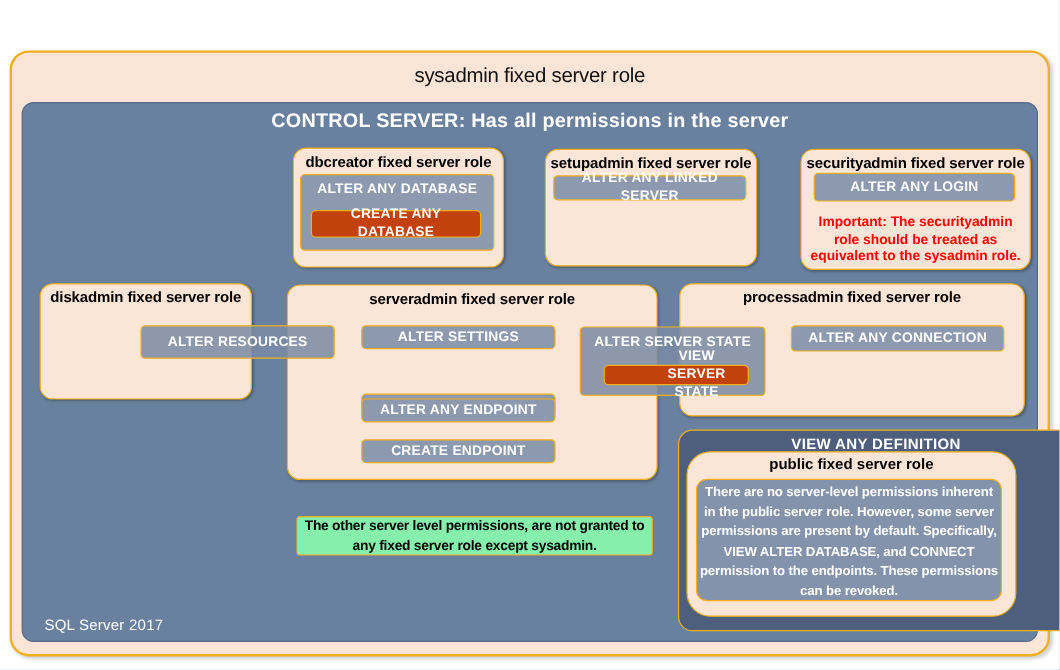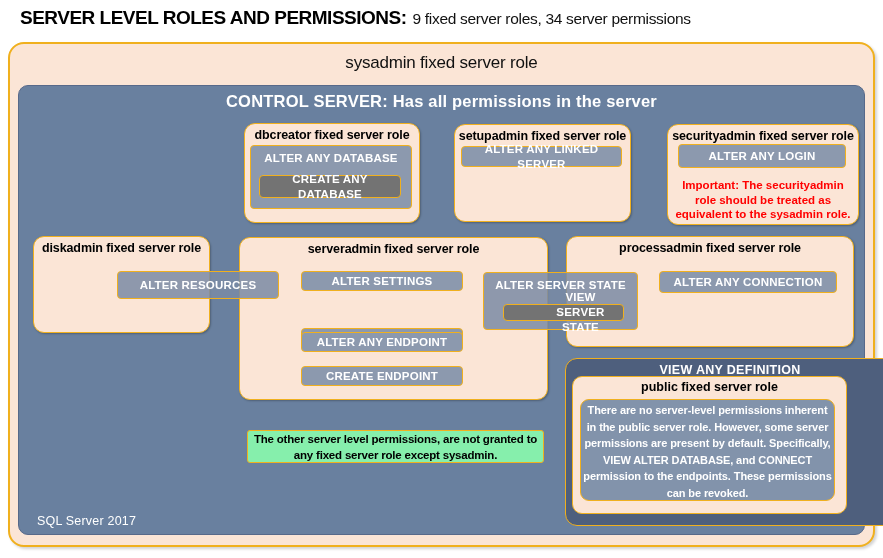--- a/index.html
+++ b/index.html
@@ -30,21 +30,21 @@
           box-shadow:1px 1px 2px rgba(0,0,0,0.25); }
   .card-header { position:absolute; top:4px; left:0; right:0; text-align:center;
                  font-weight:700; font-size:12.5px; color:#000; letter-spacing:-0.1px; }
 
   
   .chip { position:absolute; background:#8C99AE; border:1.5px solid #F0B01E; border-radius:4px;
           color:#fff; font-weight:700; font-size:11.5px; text-align:center; letter-spacing:0.2px;
           display:flex; align-items:center; justify-content:center; line-height:15px; padding:0 6px;
           box-sizing:border-box; }
   .chip--top { align-items:flex-start; padding-top:5px; }
-  .chip--dark { background:#737373; }
+  .chip--dark { background:#c2410c; }
   .chip--overlay { background:rgba(122,139,164,0.85); z-index:5; }
 
   .warning-text { position:absolute; top:53px; left:4px; right:4px; text-align:center;
                   color:#FF0000; font-weight:700; font-size:11.5px; line-height:14.5px; }
 
   
   .card-bulkadmin    { left:14px;  top:37px;  width:175px; height:96px; }
   .chip-bulk         { left:7px;   top:23px;  width:161px; height:33px; line-height:17px; }
 
   .card-dbcreator    { left:225px; top:37px;  width:174px; height:98px; }
@@ -76,37 +76,34 @@
               background:#86efac; border:1.5px solid #F0B01E; border-radius:3px;
               display:flex; align-items:center; justify-content:center; text-align:center;
               color:#000; font-weight:700; font-size:11.5px; line-height:16px;
               letter-spacing:-0.2px; padding:0 3px; box-sizing:border-box; }
 
   .definition { position:absolute; left:546px; top:272px; width:292px; height:166px;
                 background:#4E5F7D; border:1.5px solid #F0B01E; border-radius:12px;padding-left:36px; }
   .definition-header { position:absolute; top:4px; left:0; right:0; text-align:center;
                        color:#fff; font-weight:700; font-size:12.5px; letter-spacing:0.3px; }
   .public-card { position:absolute; left:6px; top:17px; width:273px; height:136px;
-                 background:#FBE5D6; border:1.5px solid #F0B01E; border-radius:10px; }
+                 background:#FBE5D6; border:1.5px solid #F0B01E; border-radius:20px; }
   .public-header { position:absolute; top:3px; left:0; right:0; text-align:center;
                    color:#000; font-weight:700; font-size:12.5px; }
   .public-body { position:absolute; left:7px; top:22px; width:255px; height:102px;
                  background:#8293AB; border:1.5px solid #F0B01E; border-radius:9px;
                  color:#fff; font-weight:700; font-size:11px; line-height:16.5px;
                  text-align:center; padding:2px 2px; box-sizing:border-box;
                  letter-spacing:-0.1px; }
 </style>
 </head>
 <body>
 
 <div class="page">
 
-  <div class="title">
-    <span class="title-main">SERVER LEVEL ROLES AND PERMISSIONS:</span><span class="title-sub">9 fixed server roles, 34 server permissions</span>
-  </div>
 
   <div class="outer">
     <div class="outer-label">sysadmin fixed server role</div>
 
     <div class="control">
       <div class="control-label">CONTROL SERVER: Has all permissions in the server</div>
 
 
       <div class="card card-dbcreator">
         <div class="card-header">dbcreator fixed server role</div>

